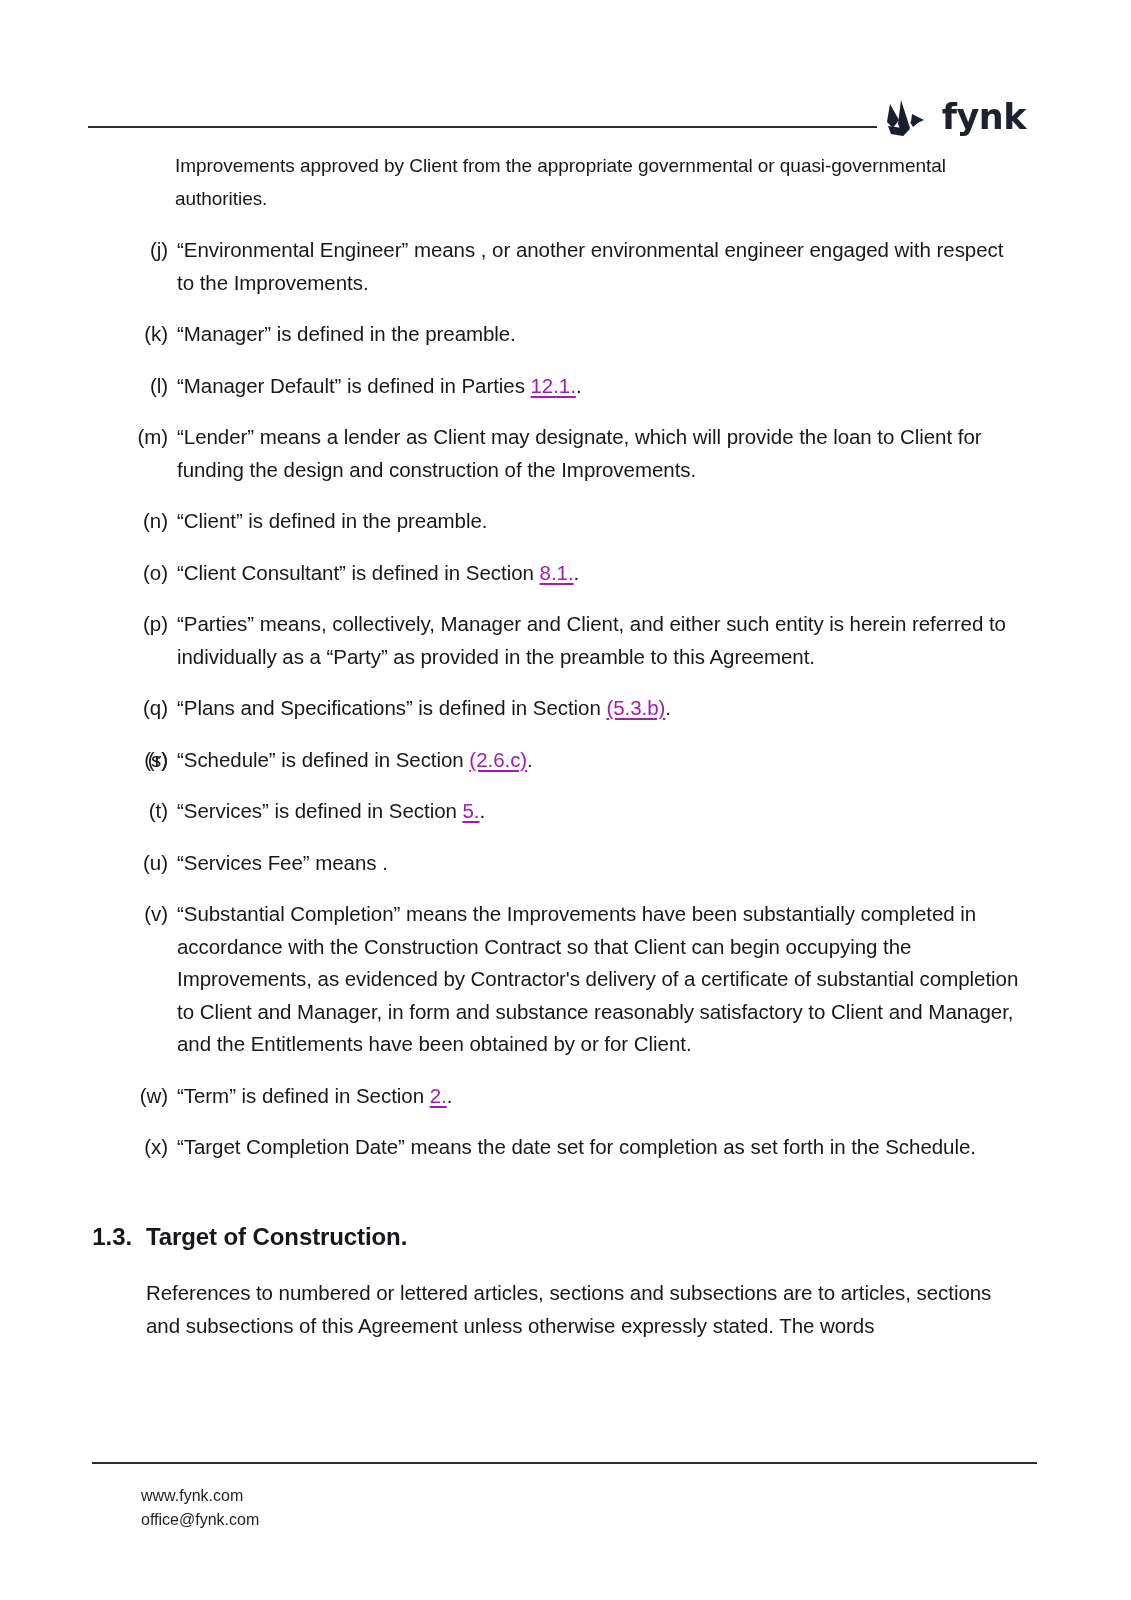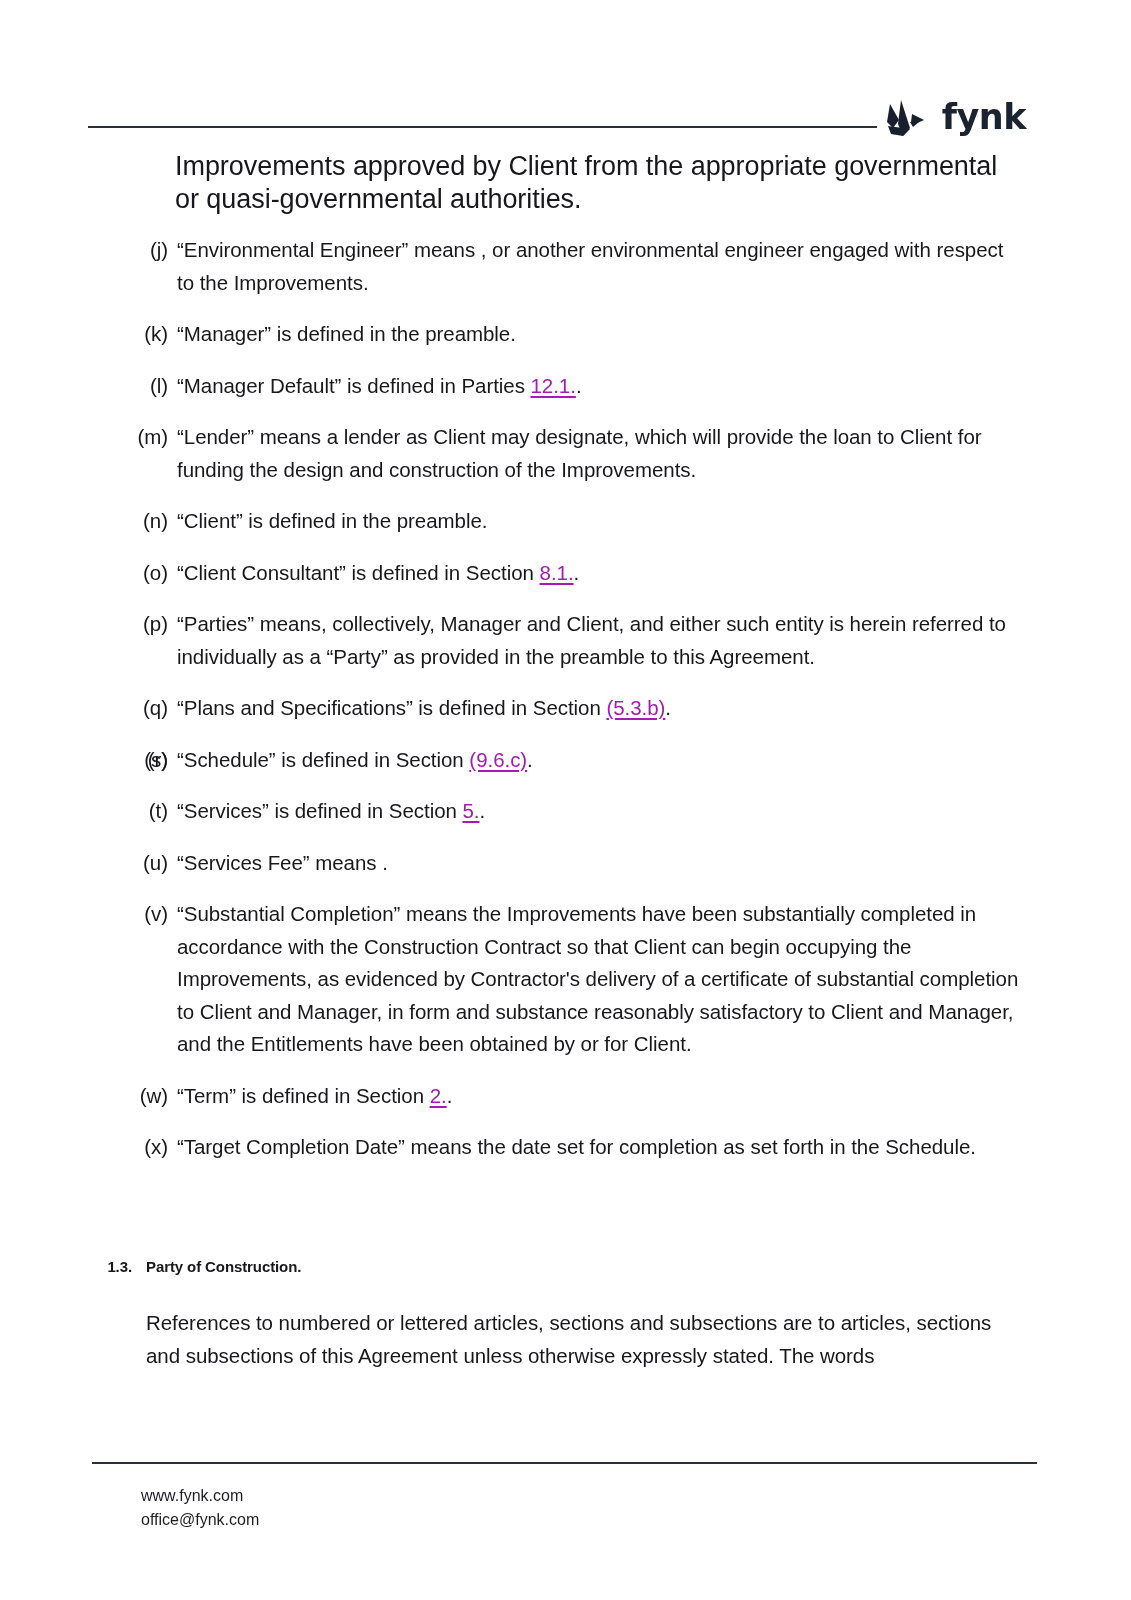--- a/index.html
+++ b/index.html
@@ -66,21 +66,21 @@
     position: absolute;
     left: 0;
     top: 150px;
     width: 1131px;
   }
 
   
   .lead-para {
     margin: 0 0 0 0;
     padding: 0 110px 0 175px;
-    font-size: 27px;
+    font-size: 19px;
     line-height: 32.5px;
     letter-spacing: -0.05px;
   }
 
   
   .def-list {
     margin: 0;
     padding: 0;
     list-style: none;
   }
@@ -106,23 +106,23 @@
   a.xref {
     color: #a21caf;
     text-decoration: underline;
     text-underline-offset: 2.5px;
     text-decoration-thickness: 1.5px;
   }
 
   
   .section-heading {
     position: relative;
-    margin-top: 87px;
+    margin-top: 57px;
     padding-left: 146px;
-    font-size: 15px;
+    font-size: 24px;
     line-height: 32.5px;
     font-weight: 700;
     letter-spacing: -0.1px;
   }
   .section-num {
     position: absolute;
     left: 0;
     top: 0;
     width: 132px;
     text-align: right;
@@ -227,21 +227,21 @@
         <span class="def-marker">(q)</span>
         <span class="def-text"><span>“Plans and Specifications” is defined in Section </span><a class="xref" href="#">(5.3.b)</a><span>.</span></span>
       </li>
 
       <li class="def-item">
         <span class="def-marker">(r)</span>
       </li>
 
       <li class="def-item">
         <span class="def-marker">(s)</span>
-        <span class="def-text"><span>“Schedule” is defined in Section </span><a class="xref" href="#">(9.6.c)</a><span>.</span></span>
+        <span class="def-text"><span>“Schedule” is defined in Section </span><a class="xref" href="#">(2.6.c)</a><span>.</span></span>
       </li>
 
       <li class="def-item">
         <span class="def-marker">(t)</span>
         <span class="def-text"><span>“Services” is defined in Section </span><a class="xref" href="#">5.</a><span>.</span></span>
       </li>
 
       <li class="def-item">
         <span class="def-marker">(u)</span>
         <span class="def-text">“Services Fee” means .</span>
@@ -259,21 +259,21 @@
 
       <li class="def-item">
         <span class="def-marker">(x)</span>
         <span class="def-text">“Target Completion Date” means the date set for completion as set forth in the Schedule.</span>
       </li>
 
     </ul>
 
     <div class="section-heading">
       <span class="section-num">1.3.</span>
-      <span>Party of Construction.</span>
+      <span>Target of Construction.</span>
     </div>
 
     <p class="section-para">References to numbered or lettered articles, sections and subsections are to articles, sections and subsections of this Agreement unless otherwise expressly stated. The words</p>
 
   </div>
 
   <div class="footer">
     <div class="footer-rule"></div>
     <div class="footer-lines">
       <span class="footer-line">www.fynk.com</span>

